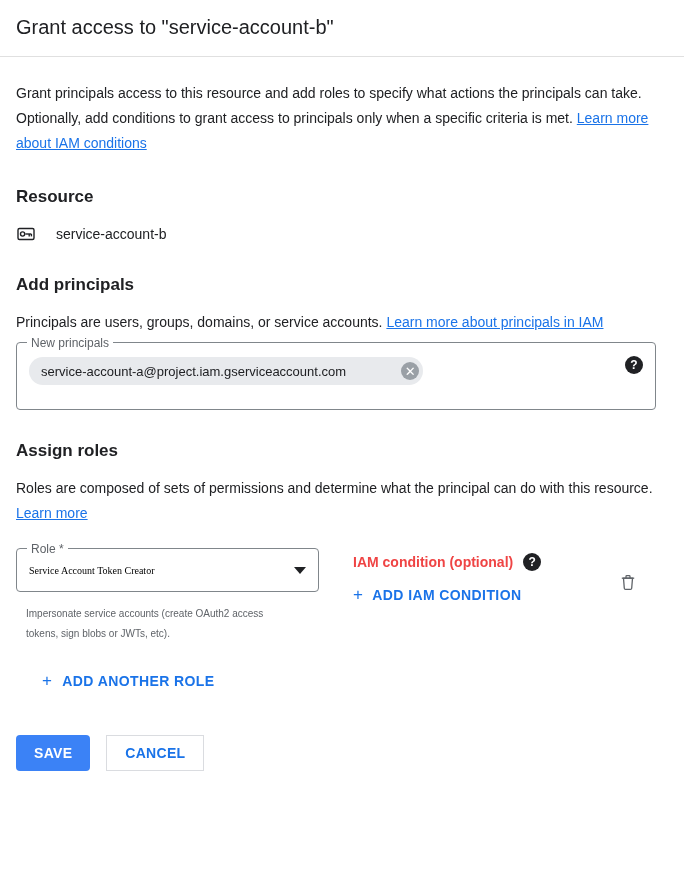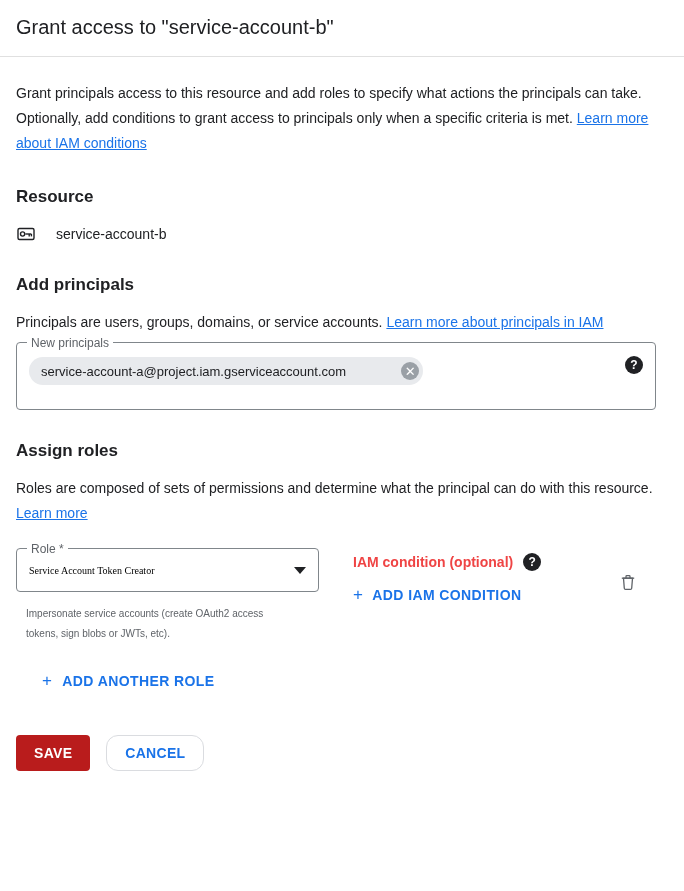--- a/index.html
+++ b/index.html
@@ -251,37 +251,37 @@
 
   
   .footer {
     display: flex;
     align-items: center;
     gap: 16px;
     margin-top: 45px;
     padding-bottom: 18px;
   }
   .btn-primary {
-    background: #b91c1c;
+    background: #3b82f6;
     color: #ffffff;
     border: none;
     border-radius: 4px;
     height: 36px;
     padding: 0 18px;
     font-size: 14px;
     font-weight: 700;
     letter-spacing: 0.3px;
     font-family: "Liberation Sans", sans-serif;
     cursor: pointer;
   }
   .btn-secondary {
     background: #ffffff;
     color: #1a73e8;
     border: 1px solid #dadce0;
-    border-radius: 12px;
+    border-radius: 0;
     height: 36px;
     padding: 0 18px;
     font-size: 14px;
     font-weight: 700;
     letter-spacing: 0.3px;
     font-family: "Liberation Sans", sans-serif;
     cursor: pointer;
   }
 </style>
 </head>

